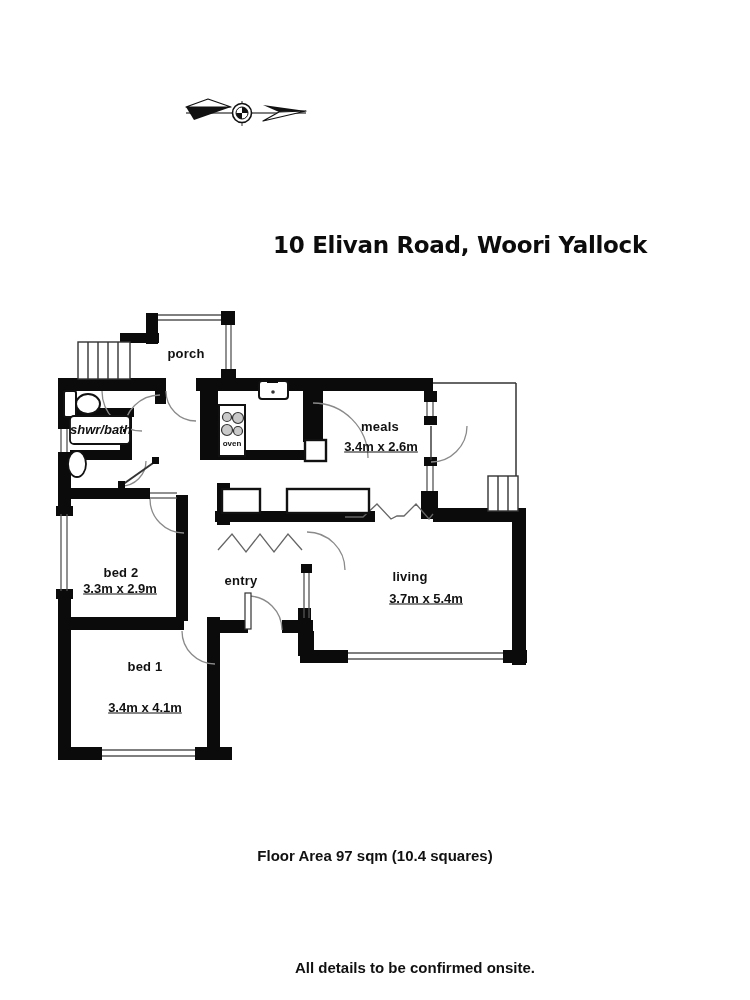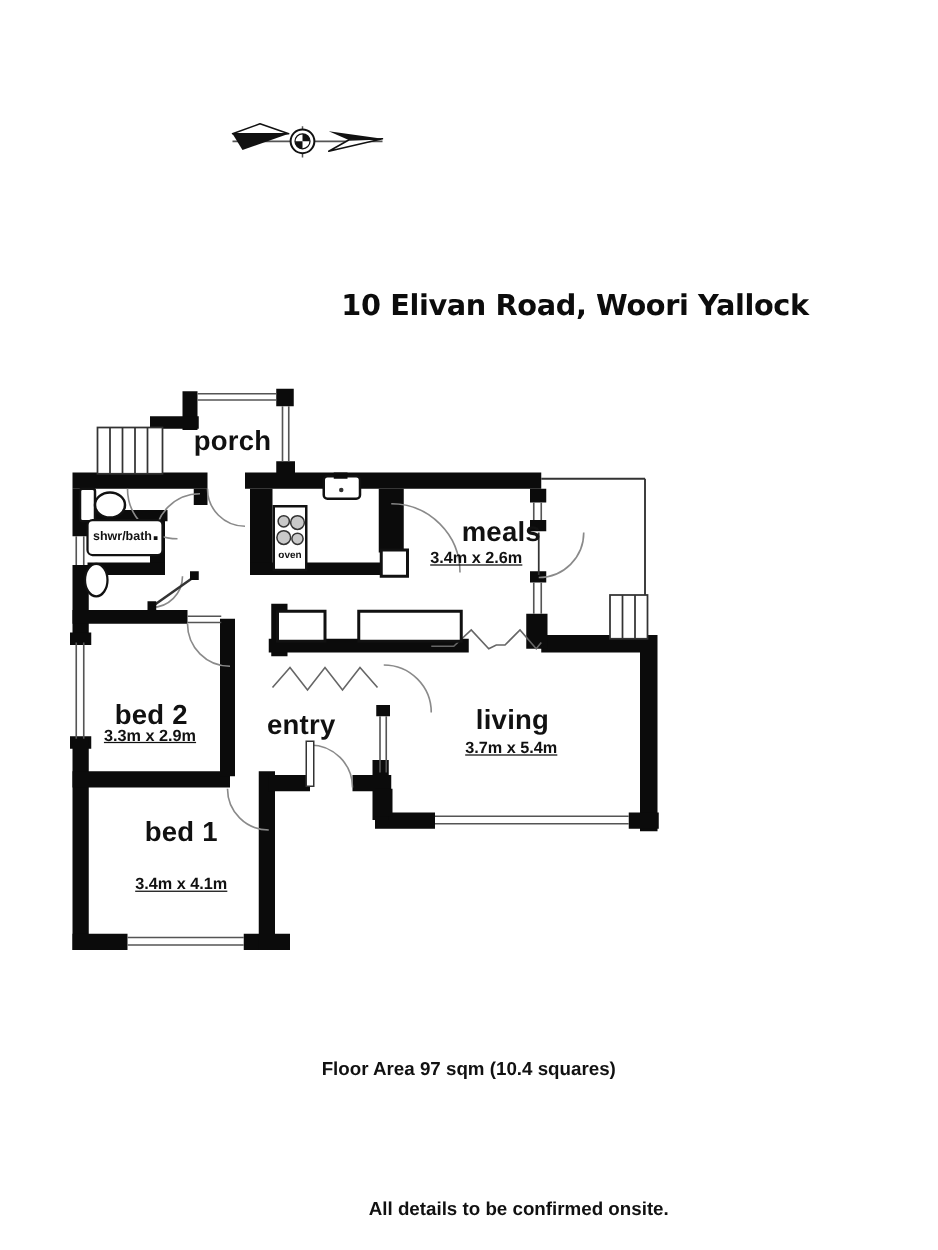--- a/index.html
+++ b/index.html
@@ -1,23 +1,23 @@
 <!DOCTYPE html>
 <html><head>
 <meta charset="utf-8">
 <style>
   html,body{margin:0;padding:0;background:#fff;}
   #canvas{position:relative;width:750px;height:1000px;background:#ffffff;overflow:hidden;
           font-family:"Liberation Sans","DejaVu Sans",sans-serif;color:#1a1a1a;}
   #plan-svg{position:absolute;left:0;top:0;}
   .lbl{position:absolute;transform:translate(-50%,-50%);white-space:nowrap;font-weight:bold;color:#111;text-align:right;}
-  .room-name{font-size:22px;letter-spacing:.2px;}
+  .room-name{font-size:13px;letter-spacing:.2px;}
   .room-dims{font-size:13px;text-decoration:underline;}
   .title{font-size:23px;letter-spacing:-0.3px;color:#0c0c0c;font-family:"DejaVu Sans","Liberation Sans",sans-serif;}
-  .tiny{font-size:10px;}
+  .tiny{font-size:13px;font-style:italic;}
   .footer-line{position:absolute;left:0;width:750px;text-align:center;font-weight:bold;font-size:15px;color:#111;}
   .fixture-label{position:absolute;font-weight:bold;color:#111;text-align:center;}
   .sq{position:absolute;width:3px;height:3px;background:#111;}
 </style>
 </head>
 <body>
 
 <div id="canvas">
 
   <svg id="plan-svg" width="750" height="1000" viewBox="0 0 750 1000">
@@ -184,30 +184,30 @@
     </g>
     <g>
       <rect x="70" y="416" width="60" height="28" rx="4" fill="#fff" stroke="#111" stroke-width="1.8"></rect>
     </g>
   </svg>
 
   <div class="lbl title" style="left:460px;top:245px;">10 Elivan Road, Woori Yallock</div>
 
   <div class="lbl room-name" style="left:186px;top:353px;">porch</div>
 
-  <div class="lbl room-name" style="left:401px;top:426px;">meals</div>
+  <div class="lbl room-name" style="left:380px;top:426px;">meals</div>
   <div class="lbl room-dims" style="left:381px;top:446px;">3.4m x 2.6m</div>
 
   <div class="lbl room-name" style="left:121px;top:540px;margin-top:32px;">bed 2</div>
   <div class="lbl room-dims" style="left:120px;top:588px;">3.3m x 2.9m</div>
 
   <div class="lbl room-name" style="left:241px;top:580px;">entry</div>
 
   <div class="lbl room-name" style="left:410px;top:576px;">living</div>
-  <div class="lbl room-dims" style="left:409px;top:598px;">3.7m x 5.4m</div>
+  <div class="lbl room-dims" style="left:426px;top:598px;">3.7m x 5.4m</div>
 
   <div class="lbl room-name" style="left:145px;top:666px;">bed 1</div>
   <div class="lbl room-dims" style="left:145px;top:687px;margin-top:20px;">3.4m x 4.1m</div>
 
   <div class="fixture-label tiny" style="left:70px;top:416px;width:56px;height:28px;line-height:28px;">shwr/bath</div>
   <div class="sq" style="left:123px;top:429px;"></div>
 
   <div class="fixture-label" style="left:219px;top:439px;width:26px;font-size:8px;">oven</div>
 
   <div class="footer-line" style="top:847px;">Floor Area 97 sqm (10.4 squares)</div>

